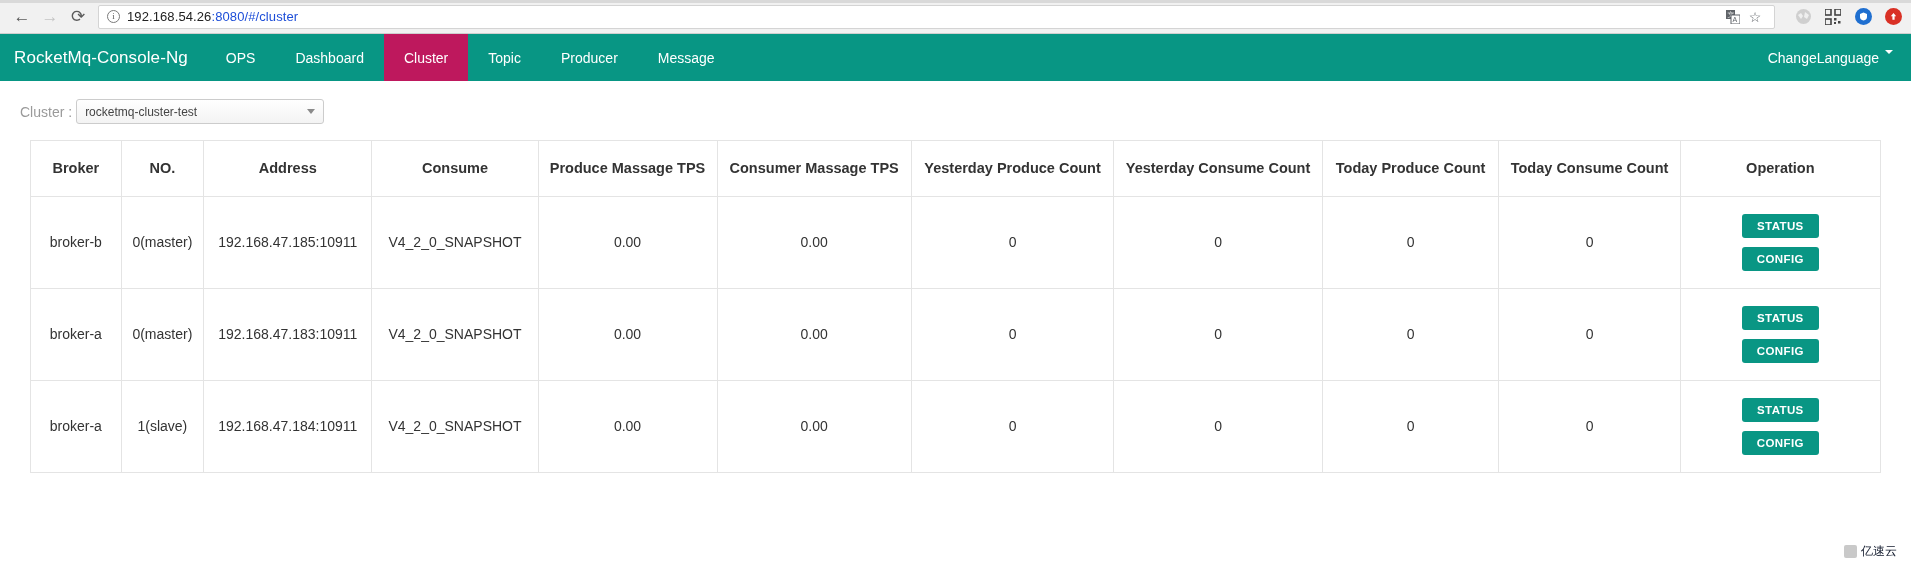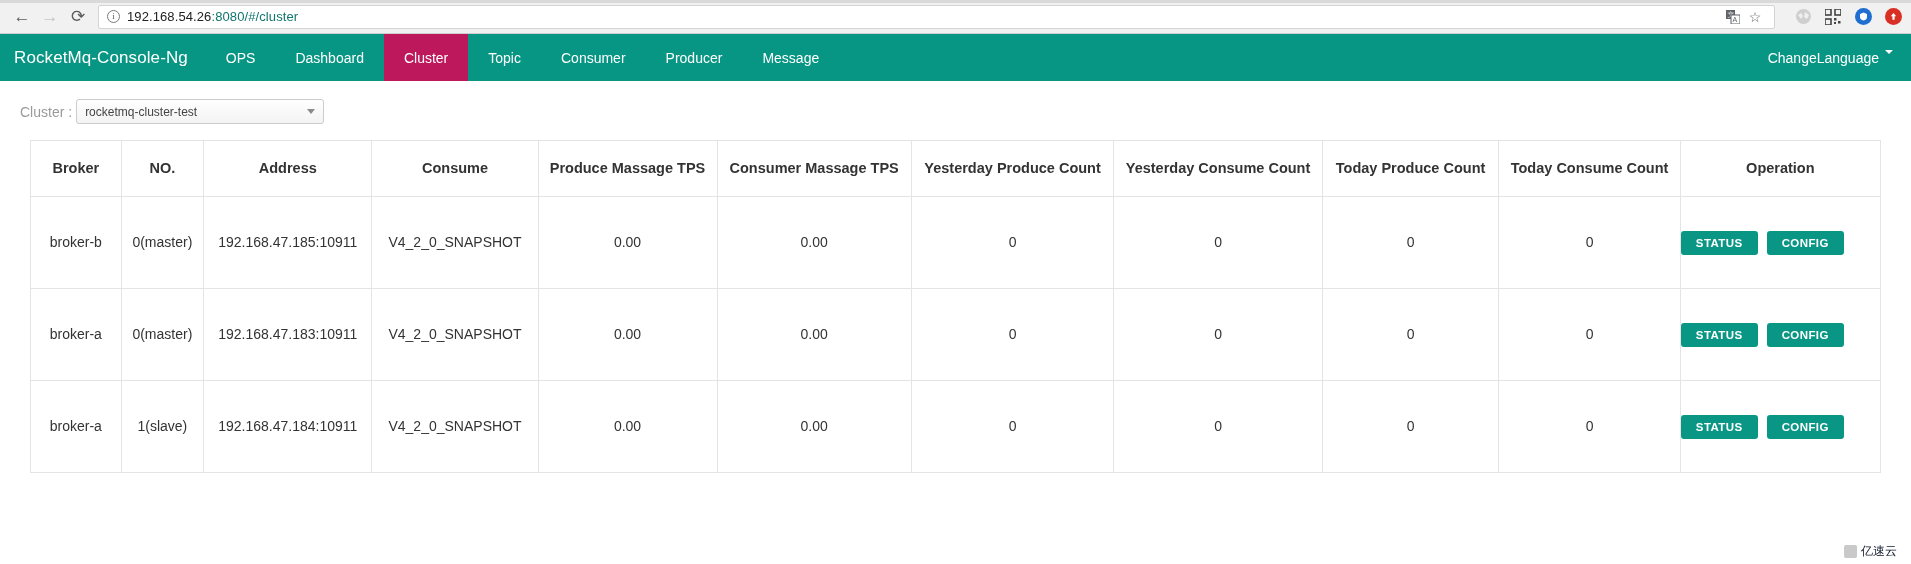--- a/index.html
+++ b/index.html
@@ -61,21 +61,21 @@
     margin-right: 7px;
     font-family: "Liberation Serif", serif;
   }
   .url-text {
     font-size: 13px;
     color: #222;
     white-space: nowrap;
     overflow: hidden;
     letter-spacing: .1px;
   }
-  .url-text .dim { color: #0f766e; }
+  .url-text .dim { color: #1d4ed8; }
   .omni-icons { display: flex; align-items: center; margin-left: auto; flex: 0 0 auto; }
   .omni-ic { width: 22px; height: 22px; display:flex; align-items:center; justify-content:center; color:#5f6368; font-size: 14px; }
   .ext-icons { display: flex; align-items: center; gap: 10px; padding-left: 10px; flex: 0 0 auto; }
   .ext-ic { width: 20px; height: 20px; display:flex; align-items:center; justify-content:center; }
   .circ { width: 17px; height: 17px; border-radius: 50%; display:flex; align-items:center; justify-content:center; }
 
   
   .navbar {
     height: 47px;
     background: #089684;
@@ -178,21 +178,21 @@
   .c-ctps    { width: 165px; }
   .c-ypc     { width: 172px; }
   .c-ycc     { width: 177px; }
   .c-tpc     { width: 150px; }
   .c-tcc     { width: 154px; }
   .c-op      { width: 170px; }
 
   .op-cell { padding: 0 !important; }
   .op-inner {
     display: flex;
-    flex-direction: row;
+    flex-direction: column;
     align-items: center;
     gap: 9px;
   }
   .btn {
     background: #099684;
     color: #ffffff;
     border: none;
     border-radius: 3px;
     font-size: 11.5px;
     font-weight: bold;
@@ -281,21 +281,20 @@
   </div>
 </div>
 
 <div class="navbar">
   <div class="brand">RocketMq-Console-Ng</div>
   <div class="nav-items">
     <div class="nav-item">OPS</div>
     <div class="nav-item">Dashboard</div>
     <div class="nav-item active">Cluster</div>
     <div class="nav-item">Topic</div>
-    <div class="nav-item">Consumer</div>
     <div class="nav-item">Producer</div>
     <div class="nav-item">Message</div>
   </div>
   <div class="nav-right">
     <div class="lang">
       <span>ChangeLanguage</span>
       <span class="caret-down"></span>
     </div>
   </div>
 </div>

